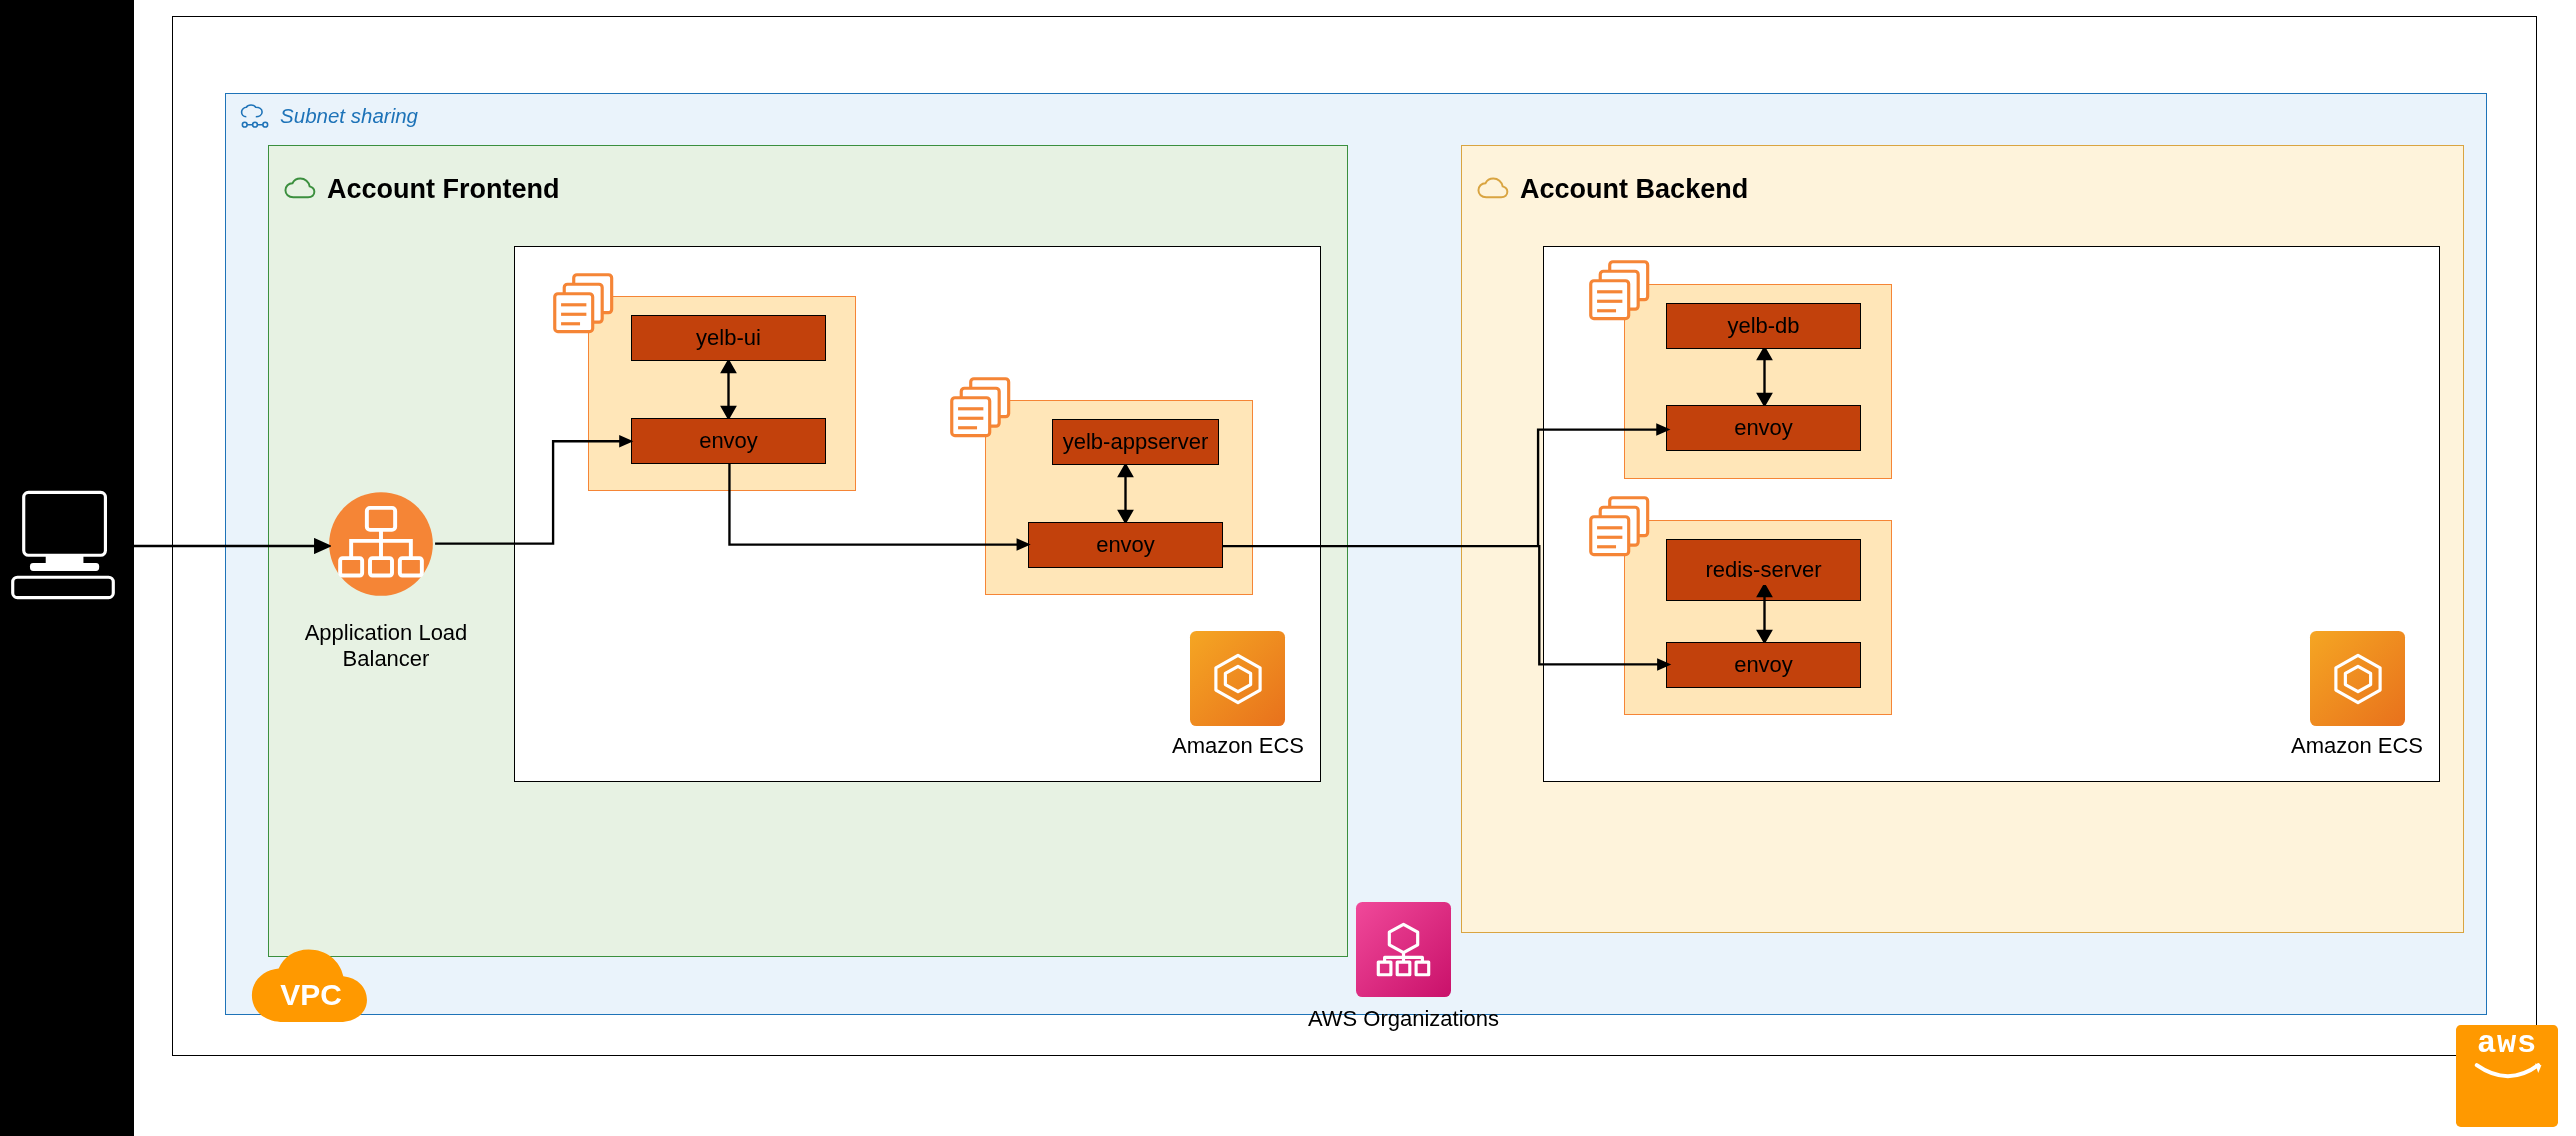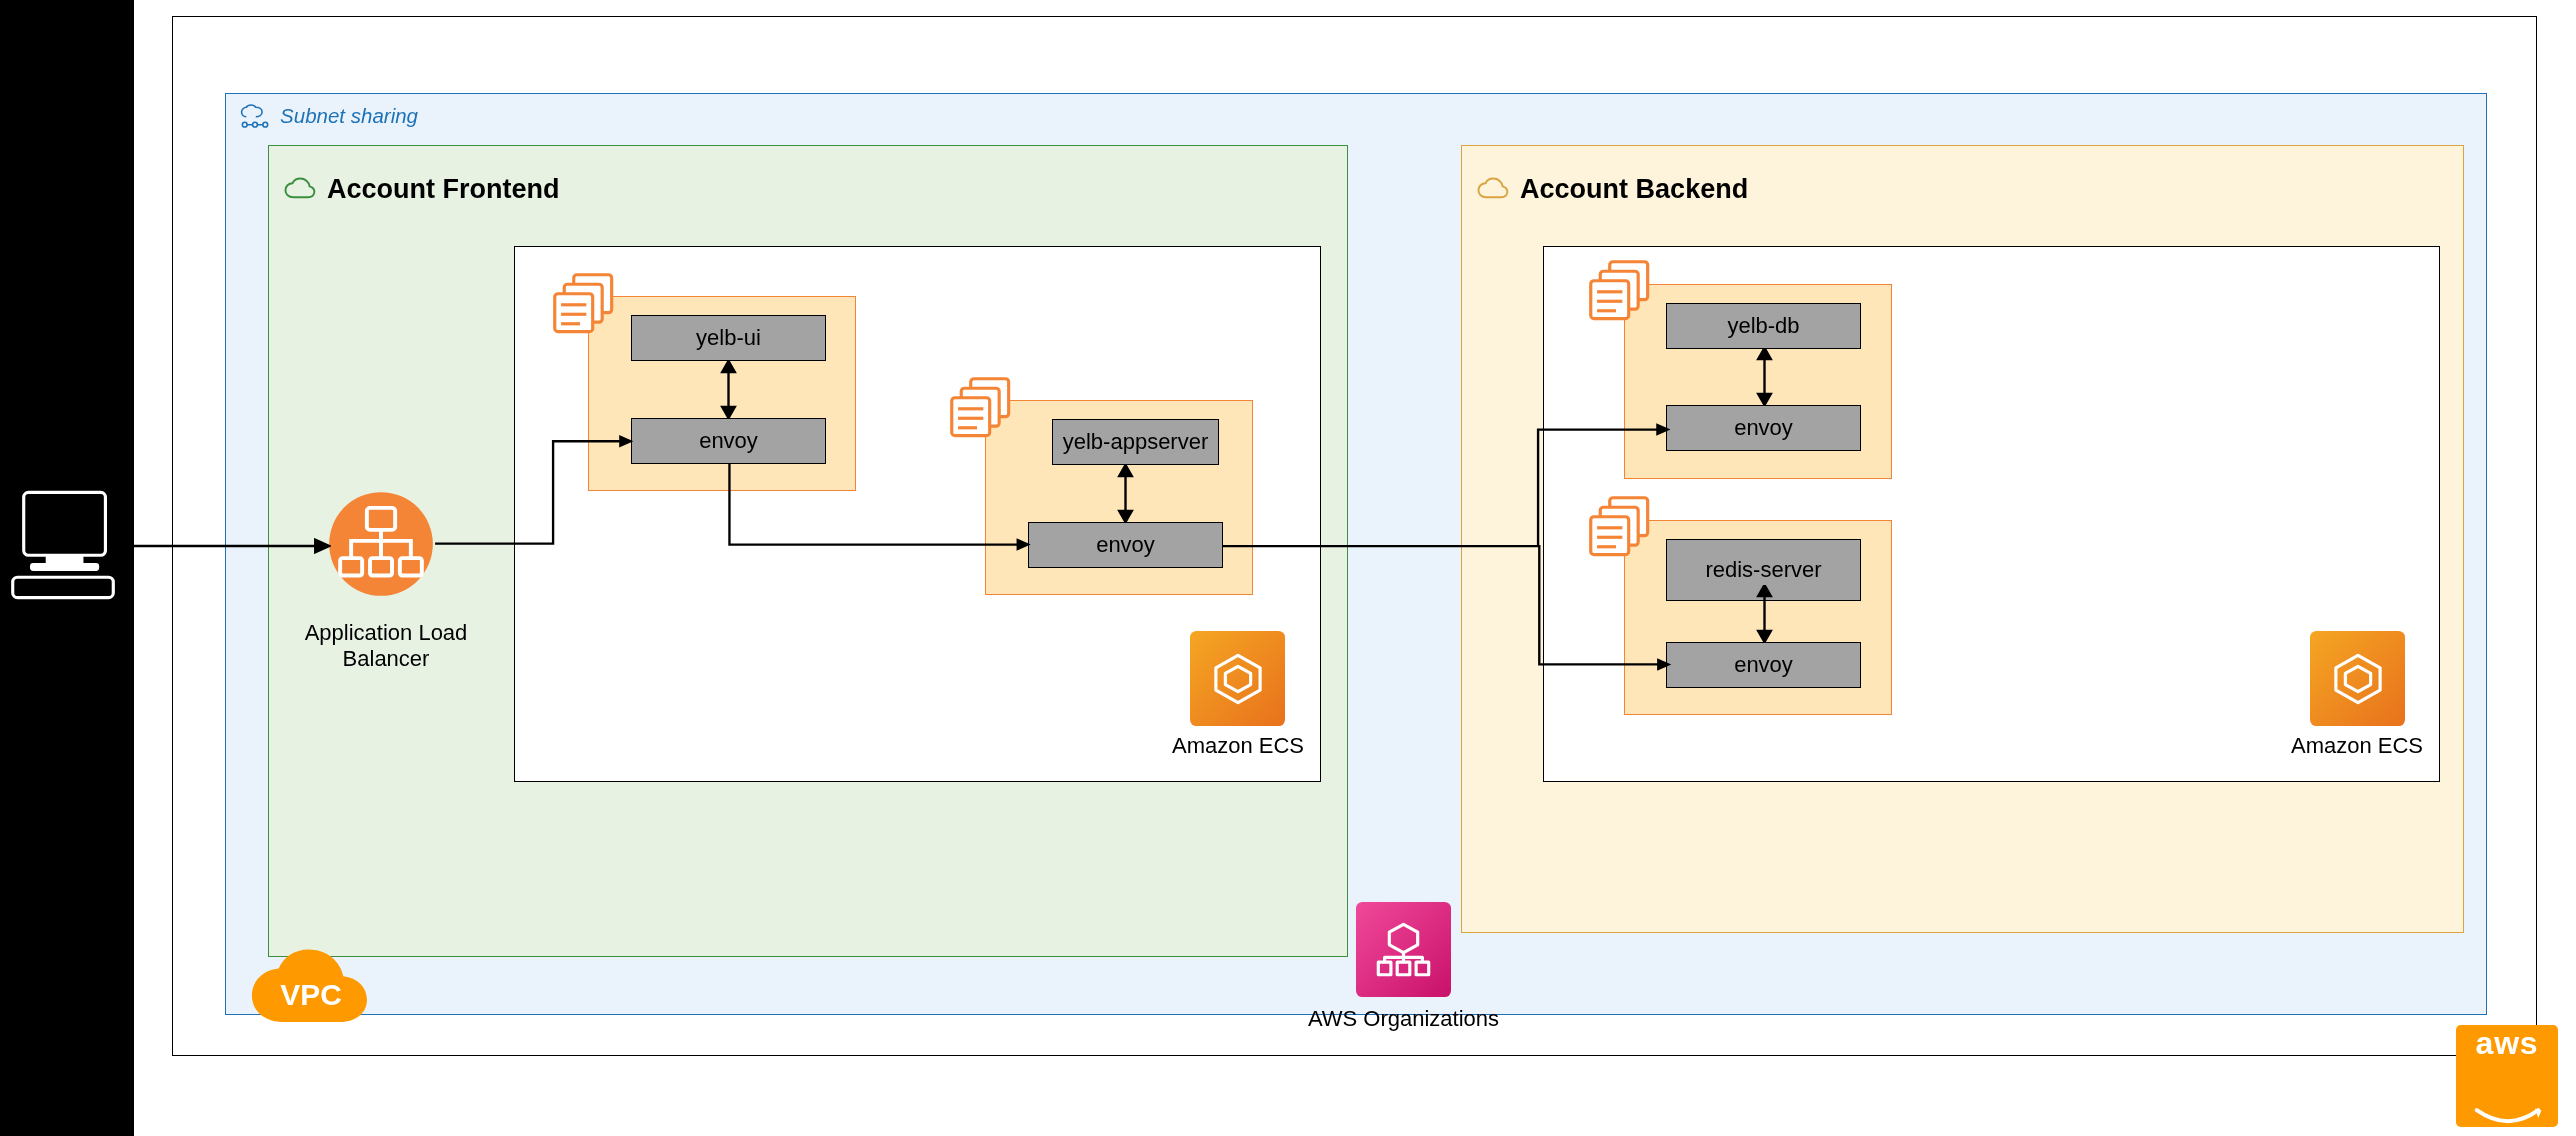--- a/index.html
+++ b/index.html
@@ -21,21 +21,21 @@
   .box { border: 1.6px solid; box-sizing: border-box; }
   .title-bar { position:absolute; left:0; top:0; display:flex; align-items:center; gap:9.5px; padding:6.3px 12.6px; box-sizing:border-box; font-weight:400;}
   .title-bar.bold{ font-weight:700;margin-top:19px; }
   .account-corner{
     width:36px; height:36px;
     display:flex; align-items:center; justify-content:center;
   }
   .svc-box {
     position:absolute;
     border:1.6px solid #000;
-    background:#a3a3a3;
+    background:#c2410c;
     display:flex; align-items:center; justify-content:center;
     font-size:22px;
     box-sizing:border-box;
   }
   svg { display:block; }
   .label{ text-align:center; font-size:22px; }
 
   
   .stack{
     position:absolute;
@@ -287,21 +287,21 @@
       <path d="M40 8 L58 18 L58 34 L40 44 L22 34 L22 18 Z"></path>
       <rect x="8" y="56" width="16" height="16"></rect>
           <rect x="32" y="56" width="16" height="16"></rect>
           <rect x="56" y="56" width="16" height="16"></rect>
       <path d="M40 44 v6 M40 50 H16 V56 M40 50 V56 M40 50 H64 V56"></path>
     </g>
       </svg>
   </div>
   <div class="abs label" style="left:1293px; top:1006px; width:221px;">AWS Organizations</div>
 
-  <div class="abs" style="left:2456px; top:1025px; width:102px; height:102px; background:#FF9900; border-radius:4.7px; display:flex; flex-direction:column; align-items:center; justify-content:space-between;">
+  <div class="abs" style="left:2456px; top:1025px; width:102px; height:102px; background:#FF9900; border-radius:4.7px; display:flex; flex-direction:column; align-items:center; justify-content:flex-start;font-family:Liberation Mono, monospace;">
     <span style="color:#fff; font-weight:700; font-size:32px; letter-spacing:0.8px;">aws</span>
     <svg width="71" height="20.5" viewBox="0 0 90 26">
         <path d="M6 4 q40 28 78 0" fill="none" stroke="#fff" stroke-width="5" stroke-linecap="round"></path>
         <path d="M80 2 l8 2 -4 10 z" fill="#fff"></path>
       </svg>
   </div>
 
   <div class="abs" style="left:118px; top:538px;">
     <svg width="213" height="16" viewBox="0 0 270 20">
         <g stroke="#000" stroke-width="3" fill="#000">

